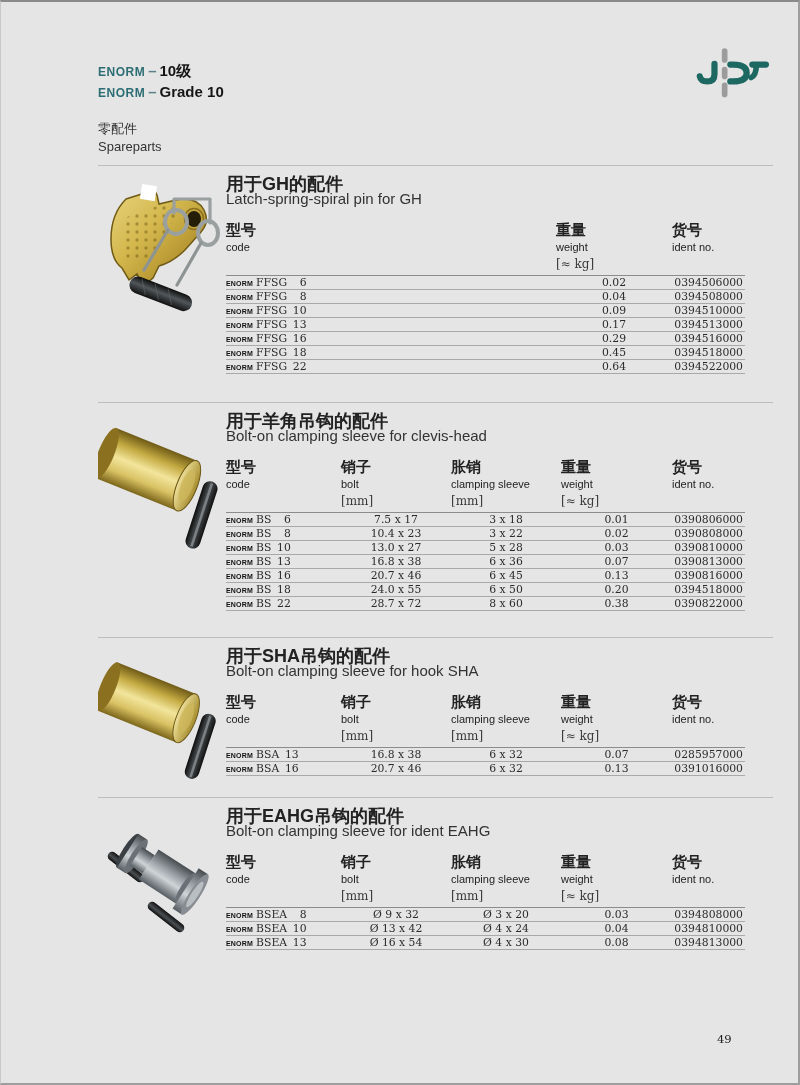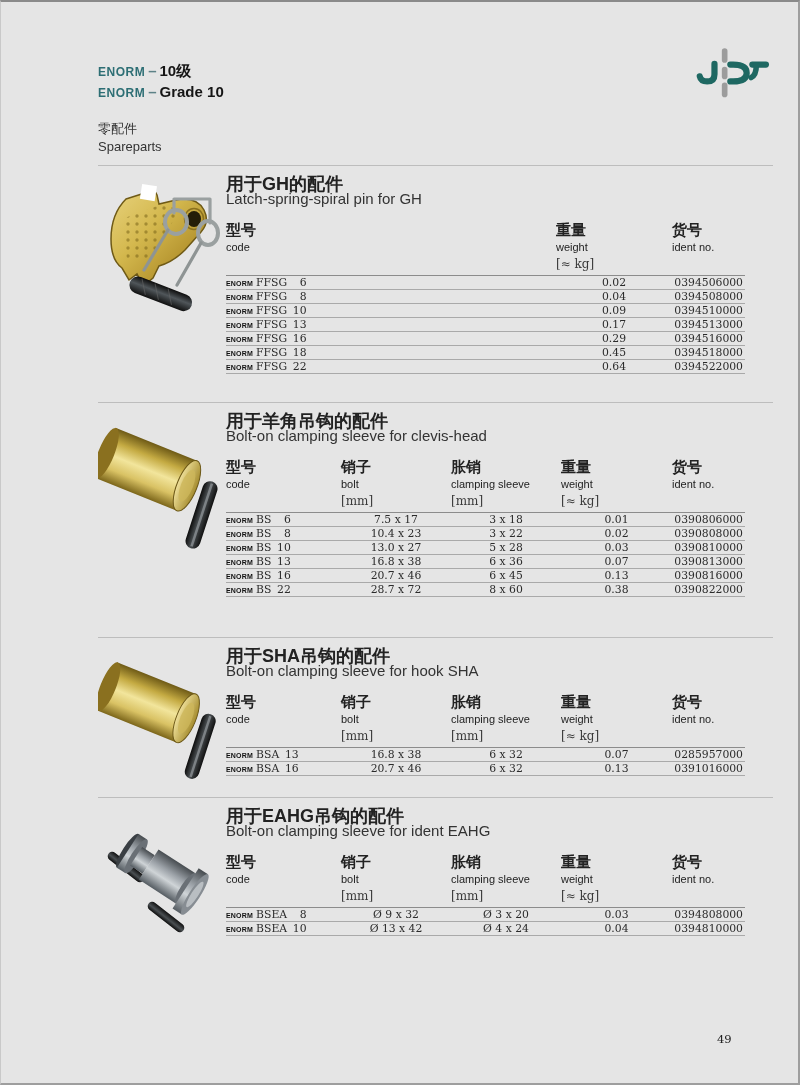--- a/index.html
+++ b/index.html
@@ -283,20 +283,27 @@
               <td class="td-r">0390813000</td>
             </tr>
           <tr>
               <td class="td-l"><span class="brand">Enorm</span><span class="series">BS</span> <span class="size">16</span></td>
               <td class="td-c">20.7 x 46</td>
               <td class="td-c">6 x 45</td>
               <td class="td-c">0.13</td>
               <td class="td-r">0390816000</td>
             </tr>
           <tr>
+              <td class="td-l"><span class="brand">Enorm</span><span class="series">BS</span> <span class="size">18</span></td>
+              <td class="td-c">24.0 x 55</td>
+              <td class="td-c">6 x 50</td>
+              <td class="td-c">0.20</td>
+              <td class="td-r">0394518000</td>
+            </tr>
+          <tr>
               <td class="td-l"><span class="brand">Enorm</span><span class="series">BS</span> <span class="size">22</span></td>
               <td class="td-c">28.7 x 72</td>
               <td class="td-c">8 x 60</td>
               <td class="td-c">0.38</td>
               <td class="td-r">0390822000</td>
             </tr>
         </tbody>
       </table>
     </div>
   </section>
@@ -448,19 +455,26 @@
               <td class="td-c">0.03</td>
               <td class="td-r">0394808000</td>
             </tr>
           <tr>
               <td class="td-l"><span class="brand">Enorm</span><span class="series">BSEA</span> <span class="size">10</span></td>
               <td class="td-c">Ø 13 x 42</td>
               <td class="td-c">Ø 4 x 24</td>
               <td class="td-c">0.04</td>
               <td class="td-r">0394810000</td>
             </tr>
+          <tr>
+              <td class="td-l"><span class="brand">Enorm</span><span class="series">BSEA</span> <span class="size">13</span></td>
+              <td class="td-c">Ø 16 x 54</td>
+              <td class="td-c">Ø 4 x 30</td>
+              <td class="td-c">0.08</td>
+              <td class="td-r">0394813000</td>
+            </tr>
         </tbody>
       </table>
     </div>
   </section>
 
   <div class="page-number">49</div>
 </div>
 
 </body></html>

